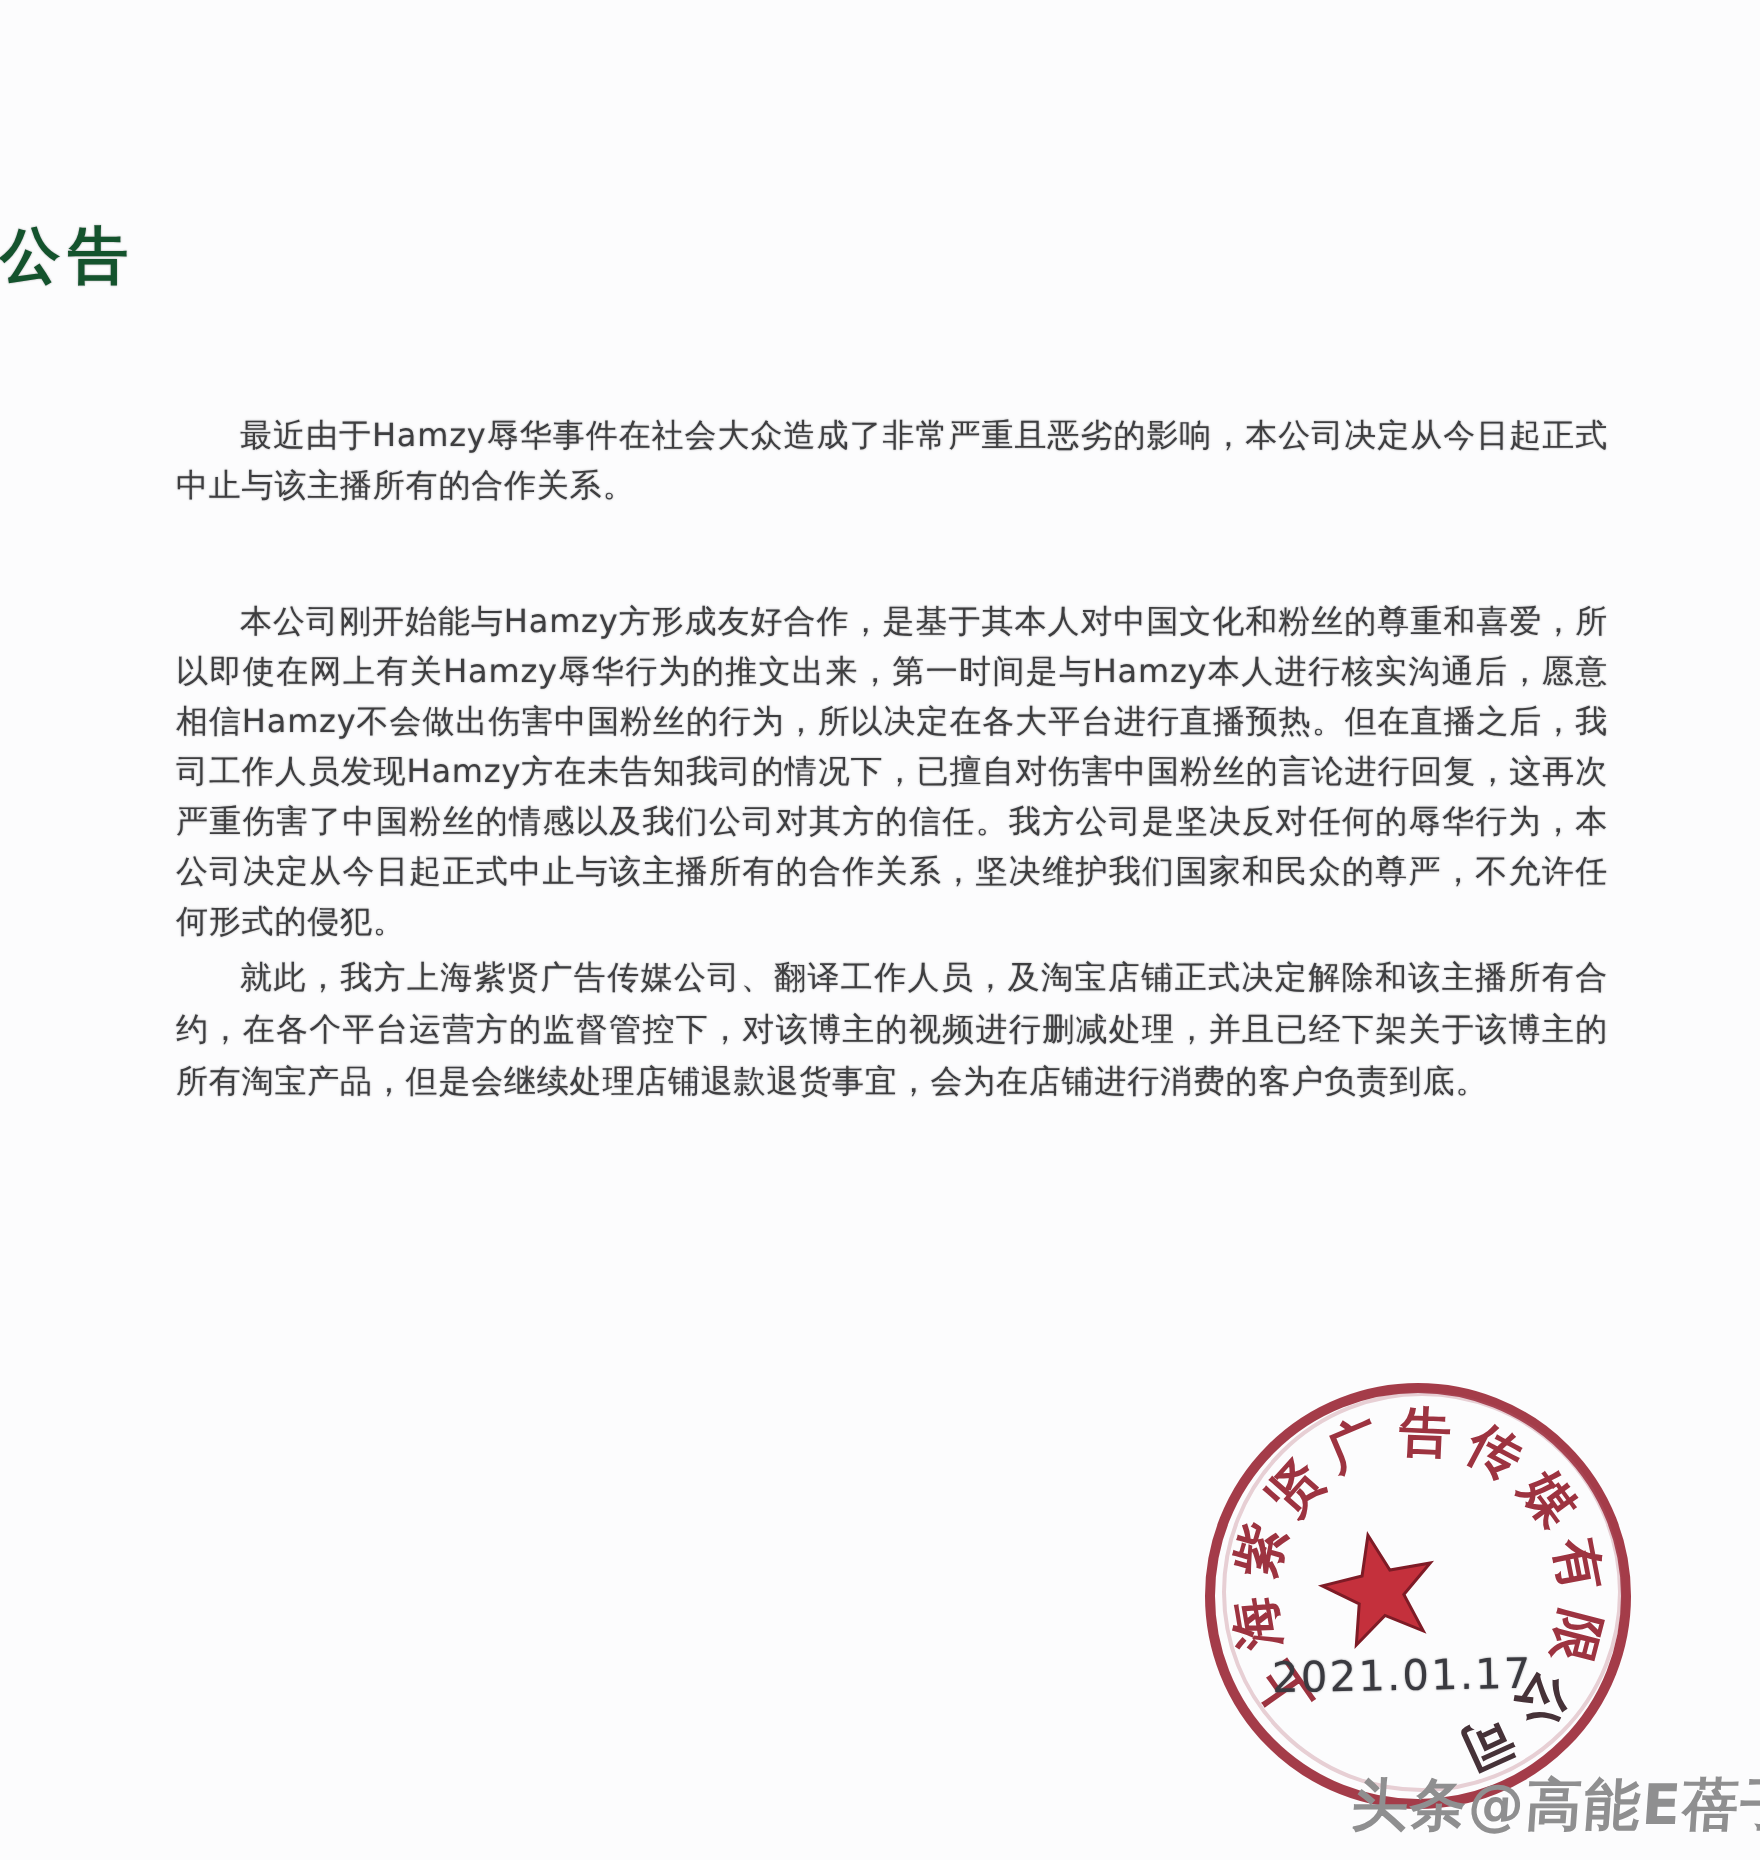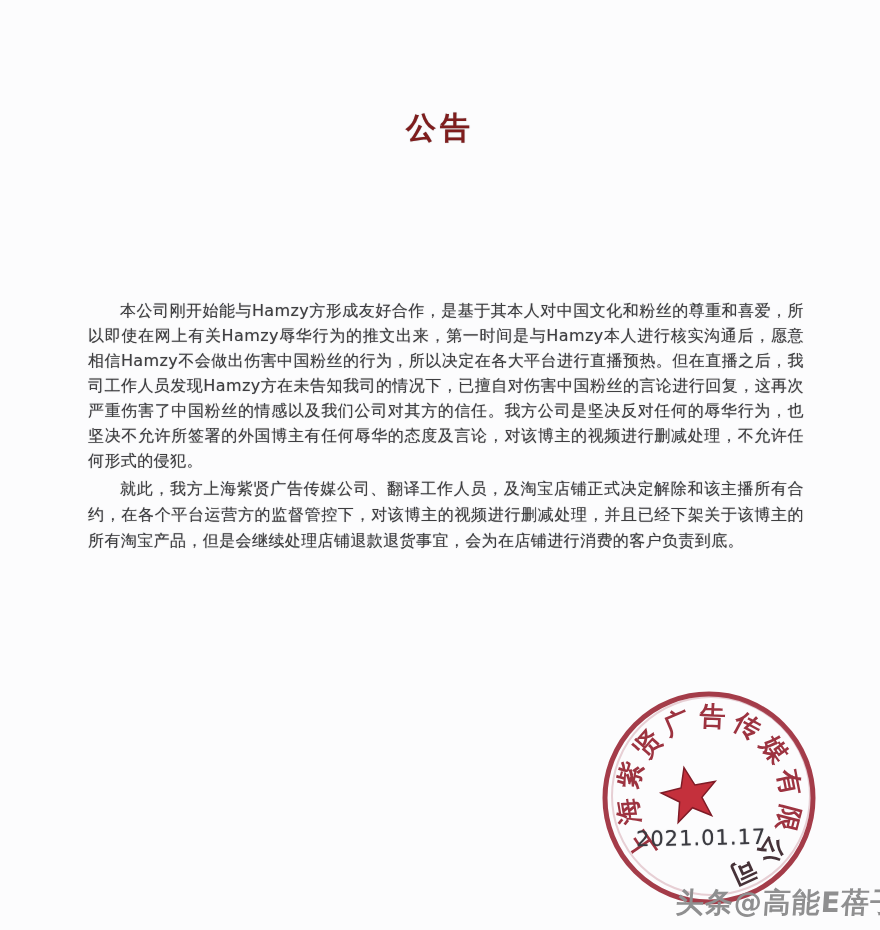--- a/index.html
+++ b/index.html
@@ -5,23 +5,22 @@
   html,body{margin:0;padding:0;}
   body{
     width:880px;height:930px;
     background:#fbfbfc;
     font-family:"DejaVu Sans","Liberation Sans",sans-serif;
     position:relative;overflow:hidden;
   }
   .page{position:absolute;inset:0;background:#fcfcfd;}
   .doc-title{
     position:absolute;top:88px;left:0;width:100%;
-    text-align:center;
     font-size:30px;font-weight:600;letter-spacing:4px;
-    color:#7f1d1d;
+    color:#14532d;
     text-shadow:0 0 1px rgba(47,47,49,.45);
   }
   .para{
     position:absolute;left:88px;width:716px;
     margin:0;
     font-size:16px;line-height:25px;letter-spacing:.4px;
     color:#3e3e40;
     text-indent:2em;
     text-align:justify;
     text-shadow:0 0 1px rgba(62,62,64,.5);
@@ -48,21 +47,22 @@
     white-space:nowrap;
   }
 </style>
 </head>
 <body>
 
 <div class="page">
 
   <h1 class="doc-title">公告</h1>
 
-  <p class="para para-2">本公司刚开始能与Hamzy方形成友好合作，是基于其本人对中国文化和粉丝的尊重和喜爱，所以即使在网上有关Hamzy辱华行为的推文出来，第一时间是与Hamzy本人进行核实沟通后，愿意相信Hamzy不会做出伤害中国粉丝的行为，所以决定在各大平台进行直播预热。但在直播之后，我司工作人员发现Hamzy方在未告知我司的情况下，已擅自对伤害中国粉丝的言论进行回复，这再次严重伤害了中国粉丝的情感以及我们公司对其方的信任。我方公司是坚决反对任何的辱华行为，也坚决不允许所签署的外国博主有任何辱华的态度及言论，对该博主的视频进行删减处理，不允许任何形式的侵犯。</p>
+  <p class="para para-1">最近由于Hamzy辱华事件在社会大众造成了非常严重且恶劣的影响，本公司决定从今日起正式中止与该主播所有的合作关系。</p>
+  <p class="para para-2">本公司刚开始能与Hamzy方形成友好合作，是基于其本人对中国文化和粉丝的尊重和喜爱，所以即使在网上有关Hamzy辱华行为的推文出来，第一时间是与Hamzy本人进行核实沟通后，愿意相信Hamzy不会做出伤害中国粉丝的行为，所以决定在各大平台进行直播预热。但在直播之后，我司工作人员发现Hamzy方在未告知我司的情况下，已擅自对伤害中国粉丝的言论进行回复，这再次严重伤害了中国粉丝的情感以及我们公司对其方的信任。我方公司是坚决反对任何的辱华行为，本公司决定从今日起正式中止与该主播所有的合作关系，坚决维护我们国家和民众的尊严，不允许任何形式的侵犯。</p>
   <p class="para para-3">就此，我方上海紫贤广告传媒公司、翻译工作人员，及淘宝店铺正式决定解除和该主播所有合约，在各个平台运营方的监督管控下，对该博主的视频进行删减处理，并且已经下架关于该博主的所有淘宝产品，但是会继续处理店铺退款退货事宜，会为在店铺进行消费的客户负责到底。</p>
 
   <div class="stamp">
     <svg id="seal-svg" width="224" height="224" viewBox="0 0 224 224">
       <circle id="seal-ring" cx="112" cy="112" r="104" fill="none" stroke-width="5" opacity="0.92" stroke="#9c2b3a"></circle>
       <circle id="seal-ring-echo" cx="114" cy="110" r="99" fill="none" stroke-width="2" opacity="0.28" stroke="#b0596a"></circle>
       <g id="seal-star" transform="translate(93,110) rotate(-12)">
         <polygon id="seal-star-poly" points="0,-29 7.1,-9.7 27.6,-9 11.4,3.7 17.1,23.5 0,12 -17.1,23.5 -11.4,3.7 -27.6,-9 -7.1,-9.7" stroke-width="1.5" fill="#c4303c" stroke="#7e1b26"></polygon>
       </g>
       <g id="seal-text-ring" font-size="26" font-weight="bold" font-family="&quot;DejaVu Sans&quot;,&quot;Liberation Sans&quot;,sans-serif" text-anchor="middle">

